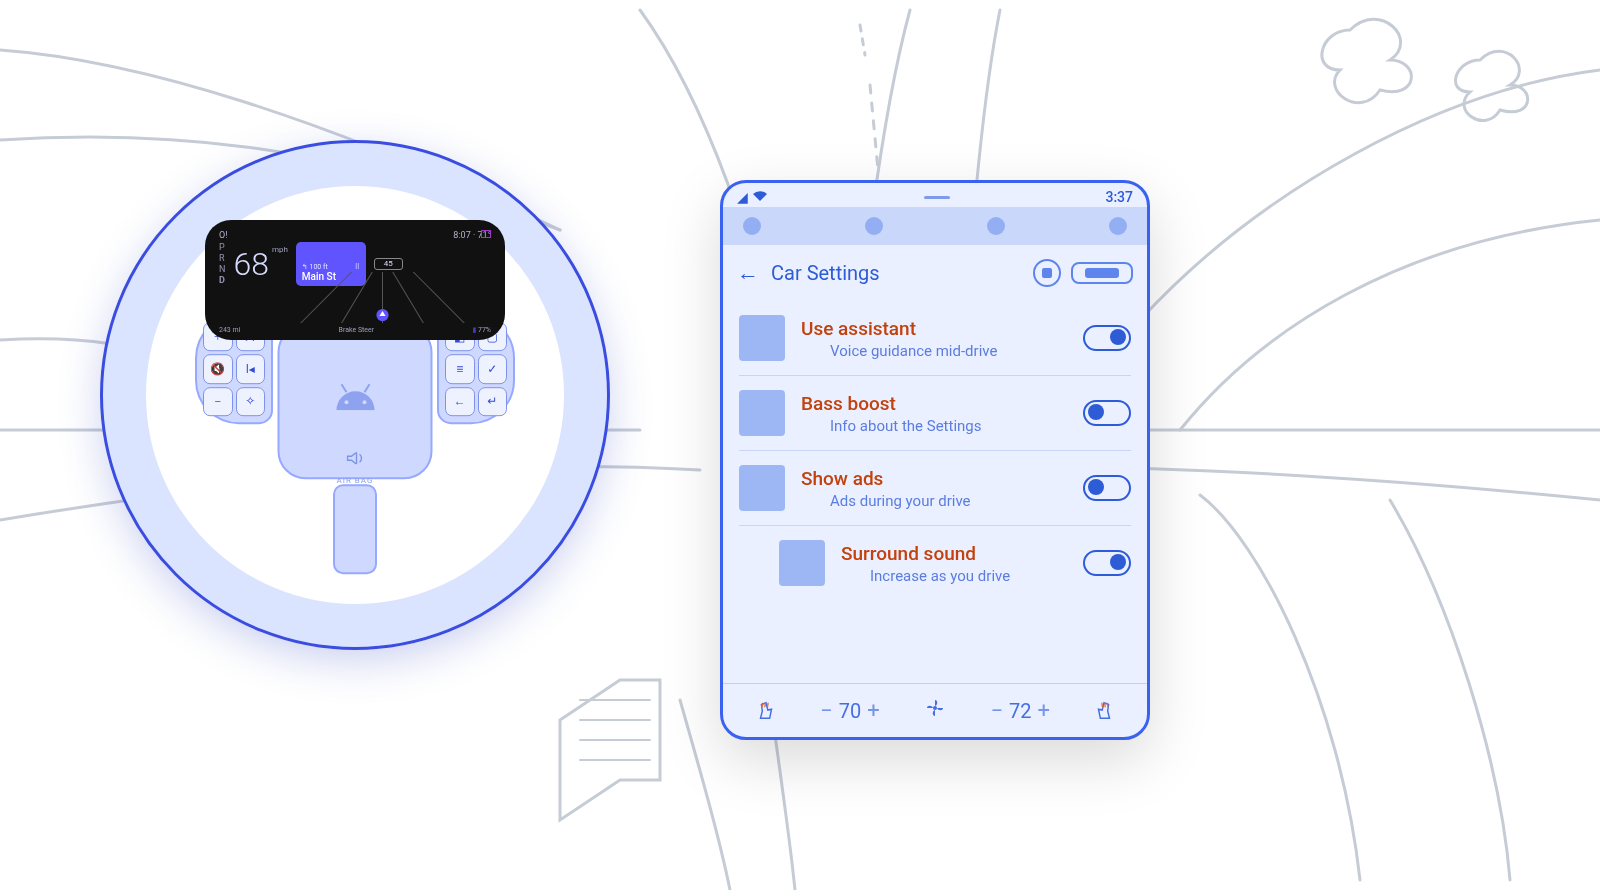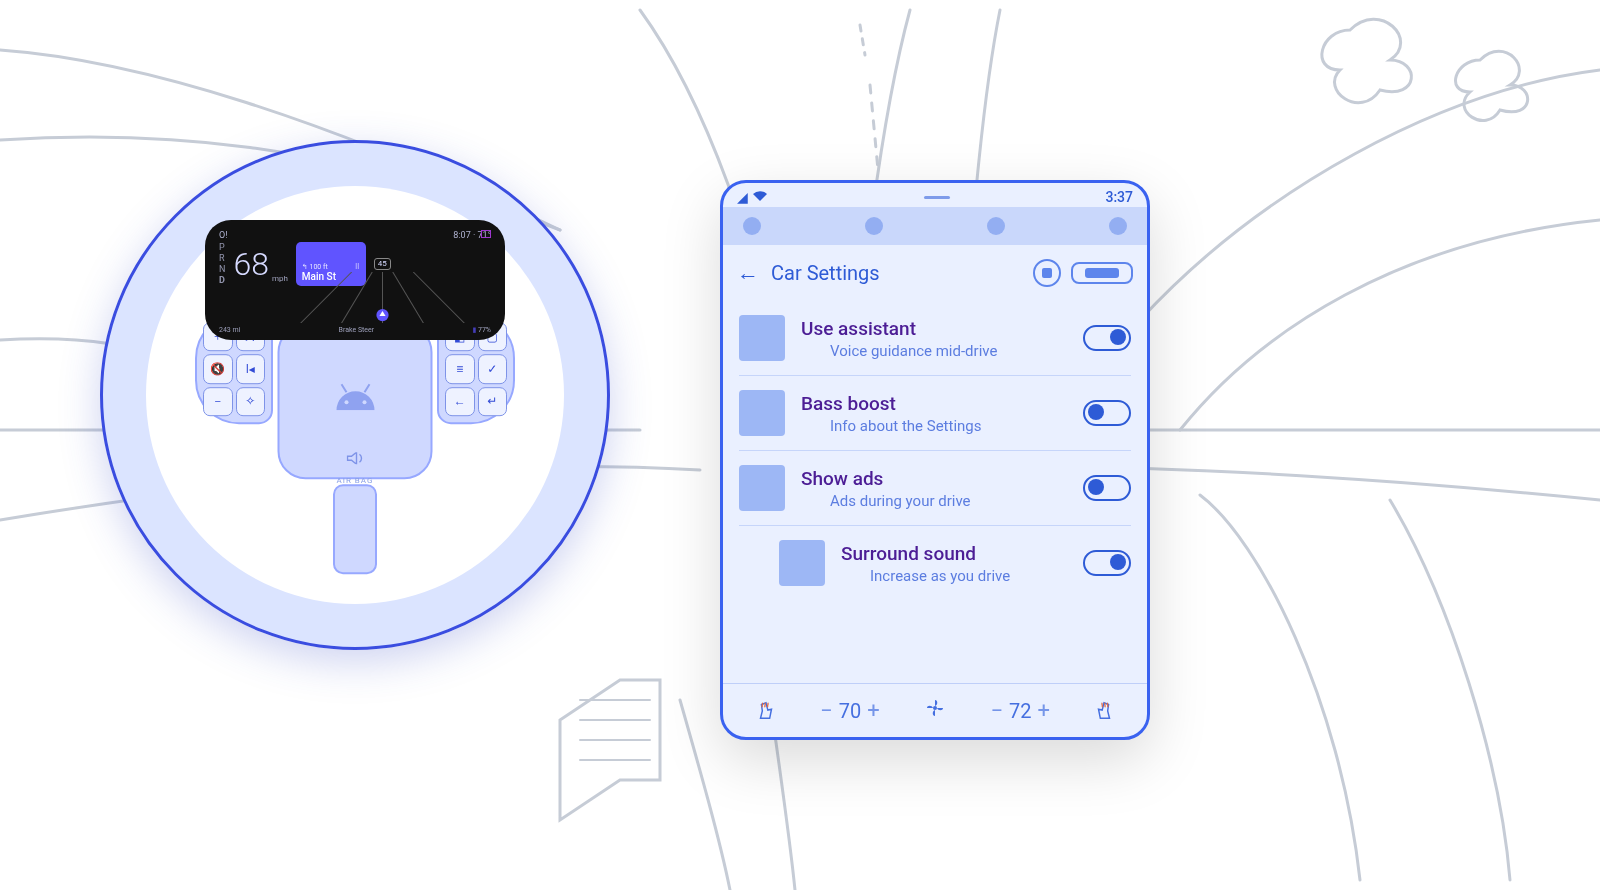--- a/index.html
+++ b/index.html
@@ -97,21 +97,21 @@
     border-radius:26px;
     color:#d6daff;
     font-size:10px;
     padding:10px 14px;
     overflow:hidden;
   }
   .cluster-top { display:flex; justify-content:space-between; font-size:9px; opacity:.8;}
   .cluster-main { display:flex; align-items:center; gap:8px; margin-top:2px; }
   .gear { display:flex; flex-direction:column; font-size:9px; line-height:1.2; opacity:.65; }
   .gear .active { opacity:1; font-weight:700; }
-  .speed { display:flex; align-items:flex-end; gap:3px; }
+  .speed { display:flex; align-items:flex-start; gap:3px; }
   .speed-val { font-size:32px; font-weight:300; }
   .speed-unit { font-size:8px; opacity:.7;}
   .nav-card {
     background:#6054ff;
     color:#fff;
     border-radius:5px;
     padding:21px 6px 4px;
     font-size:9px;
     min-width:70px;
   }
@@ -169,21 +169,21 @@
   .square-fill { width:10px; height:10px; background:#5d85ec; border-radius:2px; }
   .list { flex:1; padding:0 16px; }
   .row {
     display:flex; align-items:center; gap:16px;
     padding:14px 0;
     border-bottom:1px solid rgba(93,133,236,.25);
   }
   .row:last-child{border-bottom:none;padding-left:40px;}
   .row-icon { width:46px; height:46px; background:#9db7f5; border-radius:4px; }
   .row-text { flex:1; }
-  .row-title { font-size:19px; color:#4c1d95; font-weight:500; }
+  .row-title { font-size:19px; color:#c2410c; font-weight:500; }
   .row-sub { font-size:15px; color:#5c7de0; margin-top:2px;margin-left:29px; }
   .toggle {
     width:48px; height:26px; border:2.5px solid #2e5bd6; border-radius:26px;
     position:relative; background:transparent;
   }
   .toggle::after{
     content:""; position:absolute; top:2px; width:16px; height:16px;
     background:#2e5bd6; border-radius:50%;
   }
   .toggle.on::after { right:3px; }
@@ -290,21 +290,21 @@
         <span class="speed-val">68</span>
         <span class="speed-unit">mph</span>
       </div>
       <div class="nav-card">
         <div class="row1">
           <span>↰ <span>100 ft</span></span>
           <span>⠿</span>
         </div>
         <div class="street">Main St</div>
       </div>
-      <div style="border:1px solid #888;border-radius:3px;padding:1px 3px;font-size:8px;line-height:1;">45</div>
+      <div style="border:1px solid #888;border-radius:3px;padding:1px 9px;font-size:8px;line-height:1;">45</div>
     </div>
     <svg class="cluster-road" viewBox="0 0 200 50">
       <g stroke="#555" stroke-width="1" fill="none">
         <path d="M20 50 L70 0"></path>
           <path d="M60 50 L90 0"></path>
         <path d="M100 50 L100 0"></path>
         <path d="M140 50 L110 0"></path>
           <path d="M180 50 L130 0"></path>
       </g>
       <circle cx="100" cy="42" r="6" fill="#6054ff"></circle>

